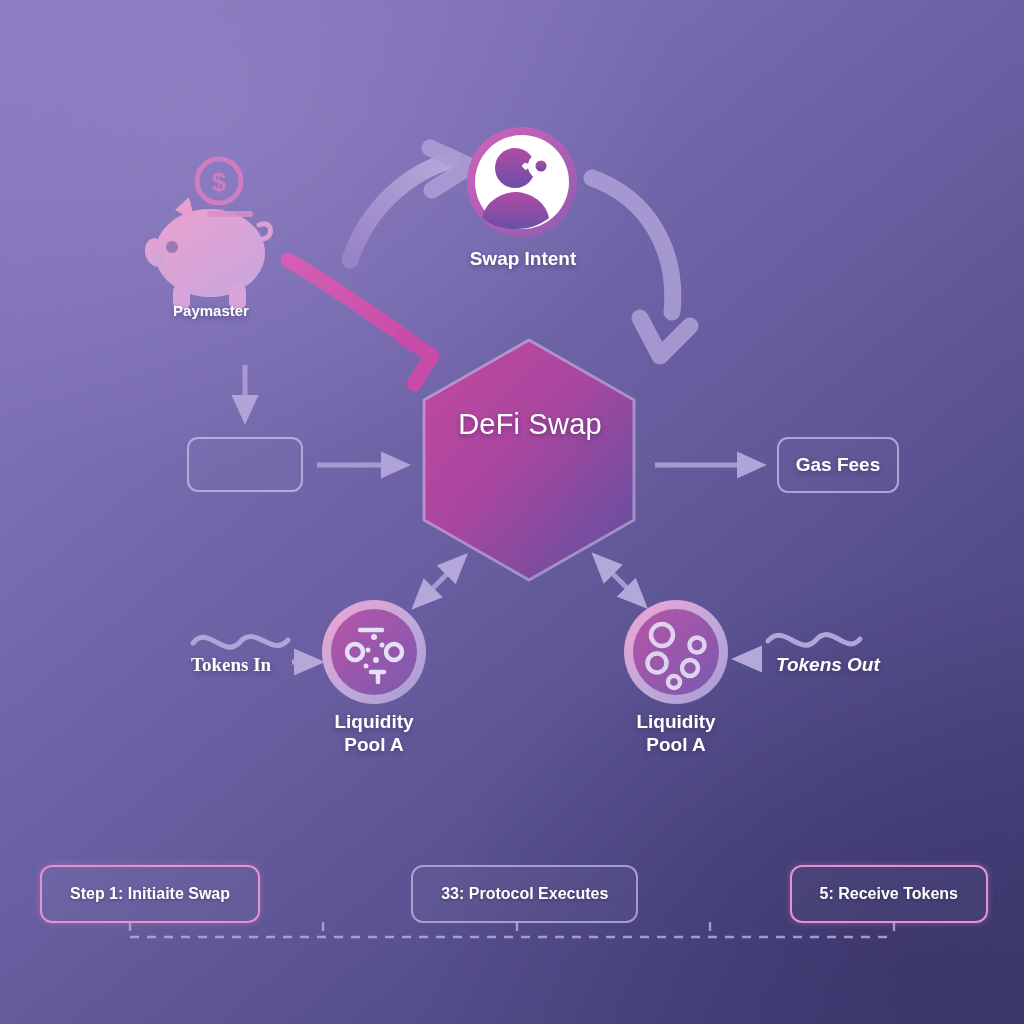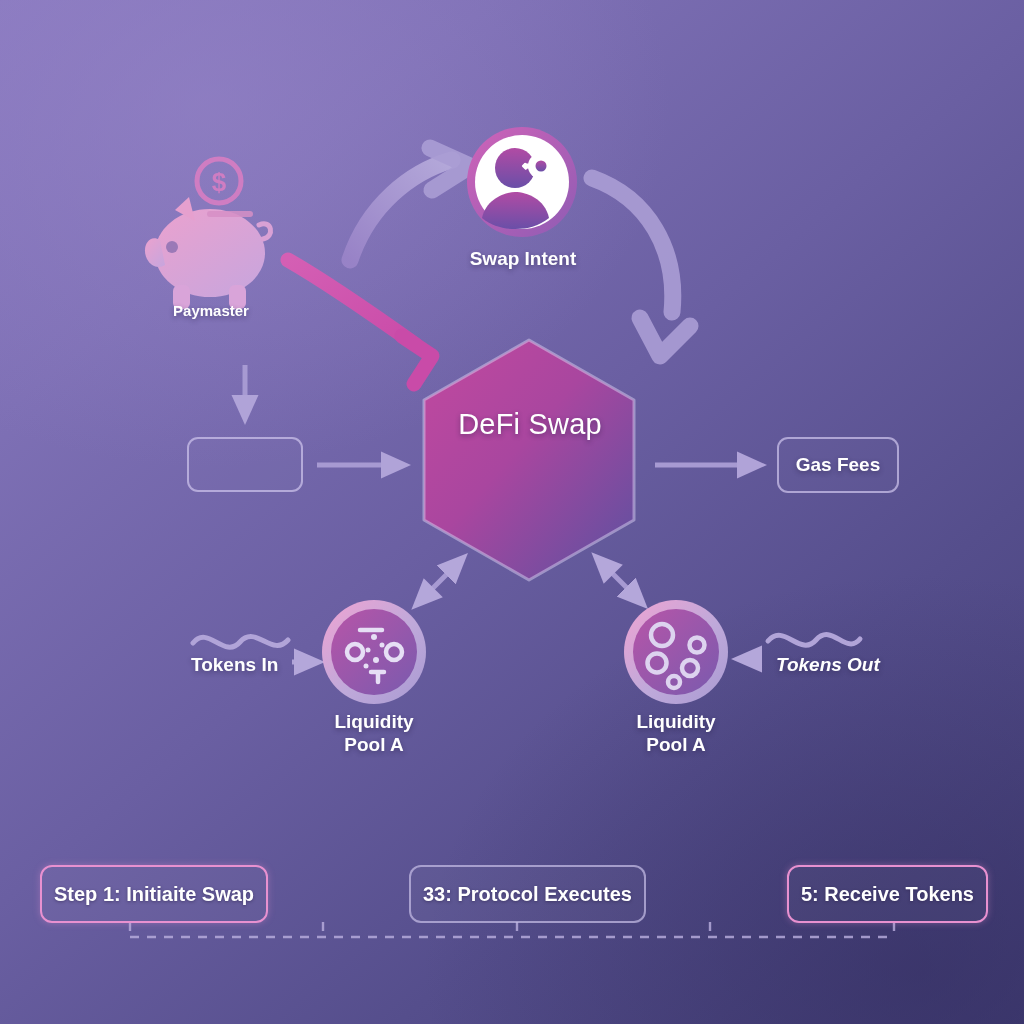--- a/index.html
+++ b/index.html
@@ -69,21 +69,21 @@
     font-size: 19px;
   }
   .flow-text {
     position: absolute;
     color: #ffffff;
     font-weight: bold;
     font-size: 19px;
     text-shadow: 0 2px 5px rgba(40,30,70,0.45);
     white-space: nowrap;
   }
-  #tokens-in-label { left: 191px; top: 654px; }
+  #tokens-in-label { left: 191px; top: 654px; font-family: Liberation Serif, serif; }
   #tokens-out-label { left: 776px; top: 654px; font-style: italic; }
 
   
   .plain-box {
     position: absolute;
     border: 2px solid rgba(205,196,235,0.72);
     border-radius: 11px;
     box-sizing: border-box;
     display: flex;
     align-items: center;
@@ -108,23 +108,23 @@
     justify-content: space-between;
     align-items: stretch;
   }
   .step-chip {
     box-sizing: border-box;
     border: 2px solid rgba(192,184,226,0.75);
     border-radius: 12px;
     display: flex;
     align-items: center;
     justify-content: center;
-    padding: 0 12px;
-    color: #ffffff;
-    font-size: 20px;
+    padding: 0 28px;
+    color: #ffffff;
+    font-size: 16px;
     white-space: nowrap;
     background: rgba(255,255,255,0.035);
     text-shadow: 0 1px 3px rgba(40,30,70,0.5);
   }
   .step-chip.accent {
     border-color: #e891d0;
     box-shadow: 0 0 7px rgba(232,145,208,0.35);
   }
   .step-chip .step-num { font-weight: bold; }
   .step-chip .step-txt { font-weight: bold; }

